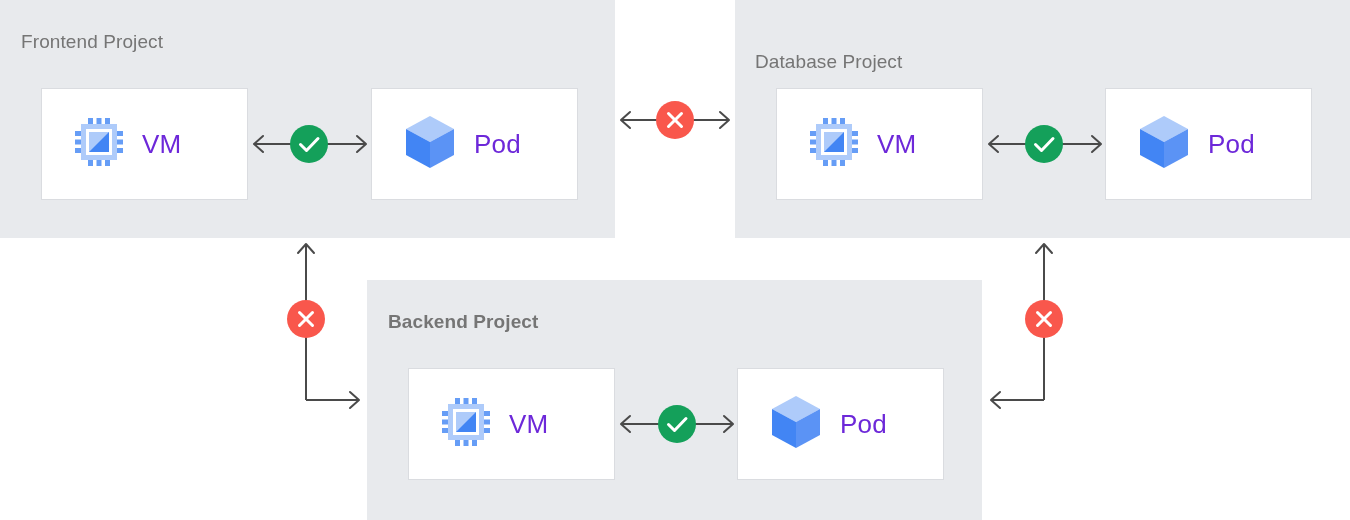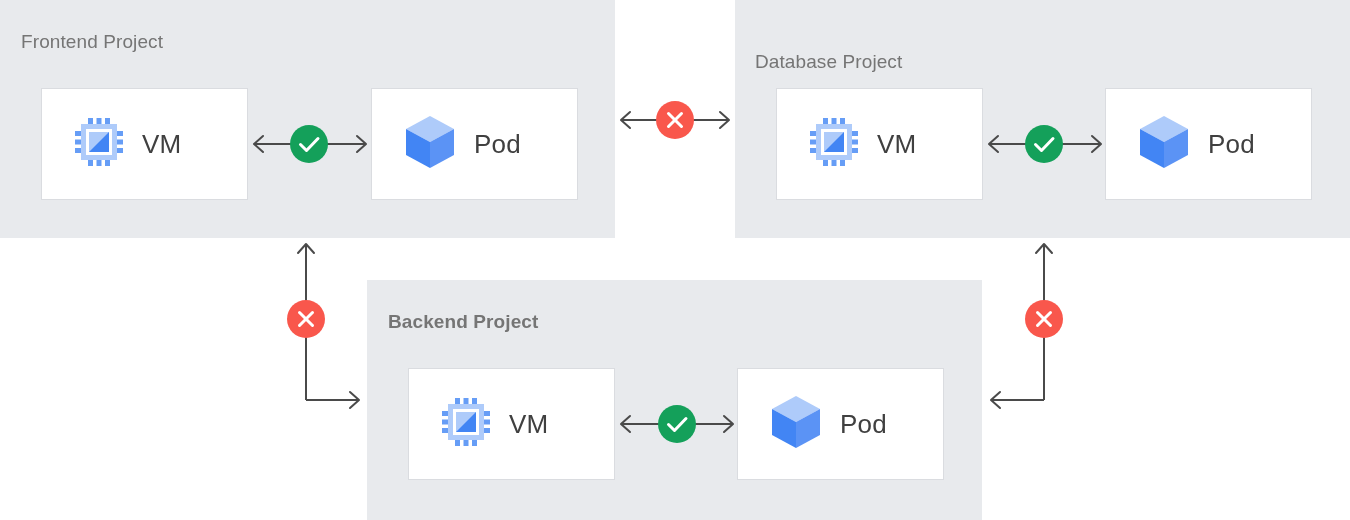--- a/index.html
+++ b/index.html
@@ -26,21 +26,21 @@
   .node-card {
     position: absolute;
     background: #ffffff;
     border: 1px solid #dadce0;
     display: flex;
     align-items: center;
   }
   .node-icon { flex: 0 0 auto; display: block; }
   .node-label {
     font-size: 26px;
-    color: #404040;
+    color: #6d28d9;
     letter-spacing: 0.2px;
     white-space: nowrap;
   }
 
   .connector { position: absolute; overflow: visible; }
   .badge { position: absolute; border-radius: 50%; }
   .badge svg { display: block; }
 </style>
 </head>
 <body>

